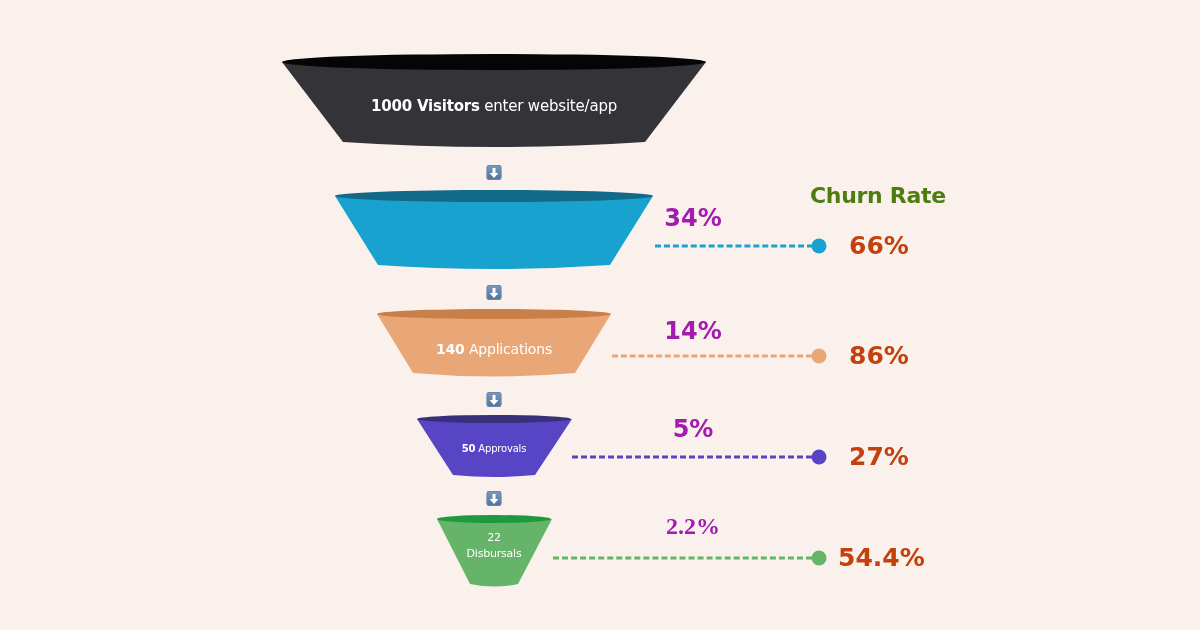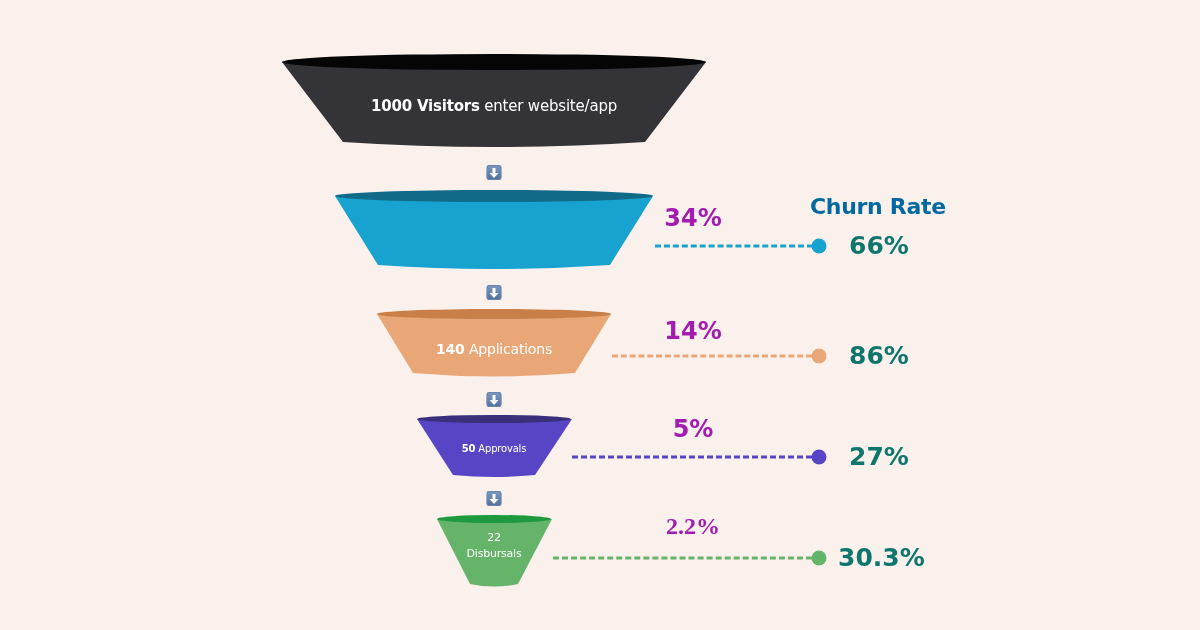--- a/index.html
+++ b/index.html
@@ -24,25 +24,25 @@
       transform: translateX(-50%);
       display: flex; align-items: center; justify-content: center;
       box-shadow: inset 0 0 0 1px #6a86ad;
     }
     .arrow-box svg { display: block; }
     .pct {
       position: absolute; font-weight: 700; font-size: 24px; color: #a21caf;
       transform: translateX(-50%); white-space: nowrap;
     }
     .churn-title {
-      position: absolute; left: 810px; top: 194px; font-size: 22px; font-weight: 700;
-      color: #0369a1; white-space: nowrap; letter-spacing: -0.3px;
+      position: absolute; left: 810px; top: 183px; font-size: 22px; font-weight: 700;
+      color: #4d7c0f; white-space: nowrap; letter-spacing: -0.3px;
     }
     .churn-val {
-      position: absolute; font-size: 25px; font-weight: 700; color: #0f766e; white-space: nowrap;
+      position: absolute; font-size: 25px; font-weight: 700; color: #c2410c; white-space: nowrap;
     }
     .dot { position: absolute; width: 15px; height: 15px; border-radius: 50%; transform: translate(-50%, -50%); }
     .dash-line { position: absolute; height: 0; border-top: 3px dashed; transform: translateY(-50%); }
   </style>
 </head>
 <body>
 
 <div class="stage">
 
   <svg class="funnels" width="1200" height="630">
@@ -124,15 +124,15 @@
   <div class="churn-val" style="left:849px;top:341px;text-align:right;">86%</div>
 
   <div class="pct" style="left:693px;top:415px;">5%</div>
   <div class="dash-line" style="left:572px;width:240px;top:457px;border-color:#5745c5;"></div>
   <div class="dot" style="left:819px;top:457px;background:#5745c5;"></div>
   <div class="churn-val" style="left:849px;top:442px;">27%</div>
 
   <div class="pct" style="left:693px;top:513px;font-family:Liberation Serif, serif;">2.2%</div>
   <div class="dash-line" style="left:553px;width:259px;top:558px;border-color:#66b36a;"></div>
   <div class="dot" style="left:819px;top:558px;background:#66b36a;"></div>
-  <div class="churn-val" style="left:838px;top:543px;">30.3%</div>
+  <div class="churn-val" style="left:838px;top:543px;">54.4%</div>
 
 </div>
 
 </body></html>

